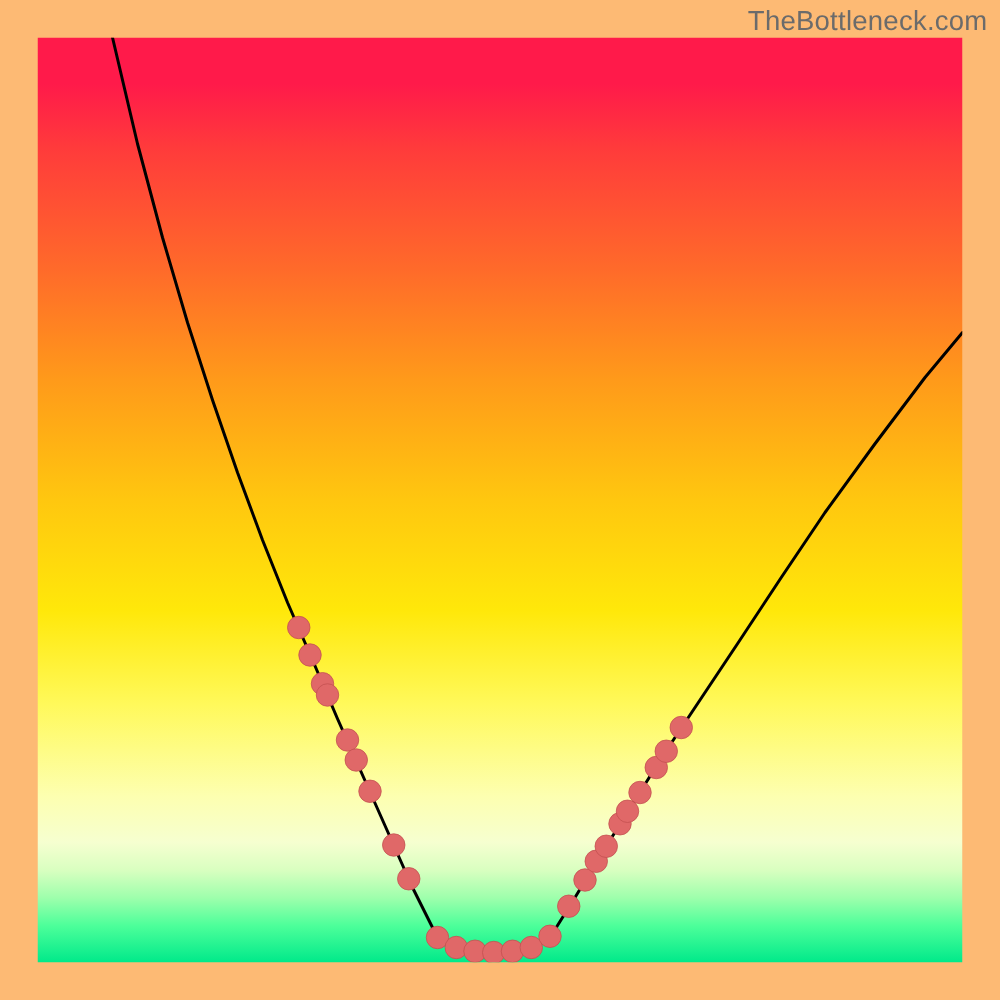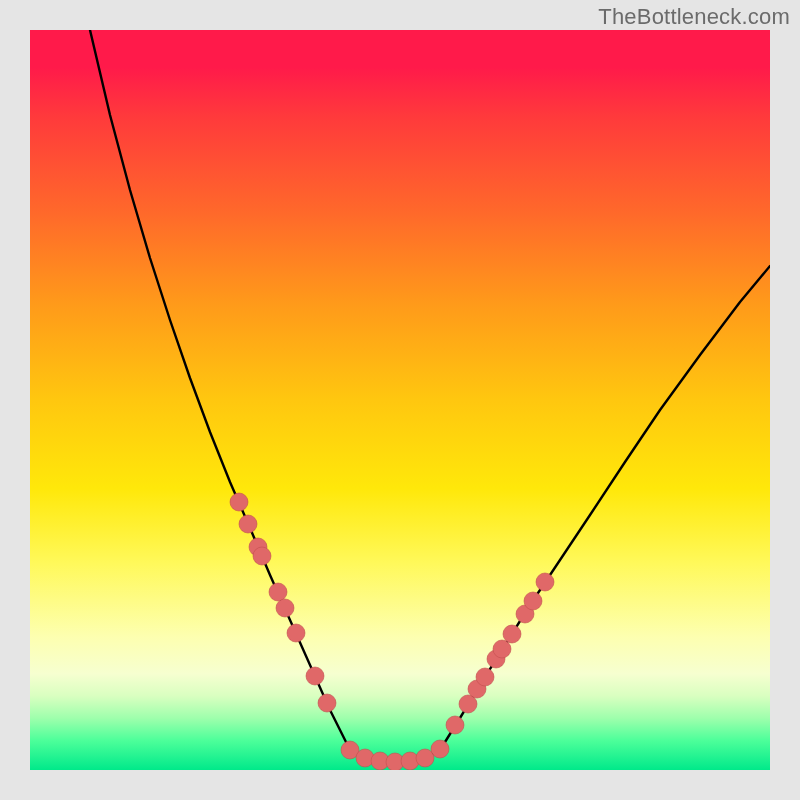--- a/index.html
+++ b/index.html
@@ -10,21 +10,21 @@
     background: #000;
     font-family: Arial, Helvetica, sans-serif;
     overflow: hidden;
   }
   .frame {
     position: absolute;
     top: 0;
     left: 0;
     width: 800px;
     height: 800px;
-    background: #e5e5e5;
+    background: #fdba74;
   }
   .plot-area {
     position: absolute;
     top: 30px;
     left: 30px;
     width: 740px;
     height: 740px;
     overflow: hidden;
   }
   .gradient-bg {

